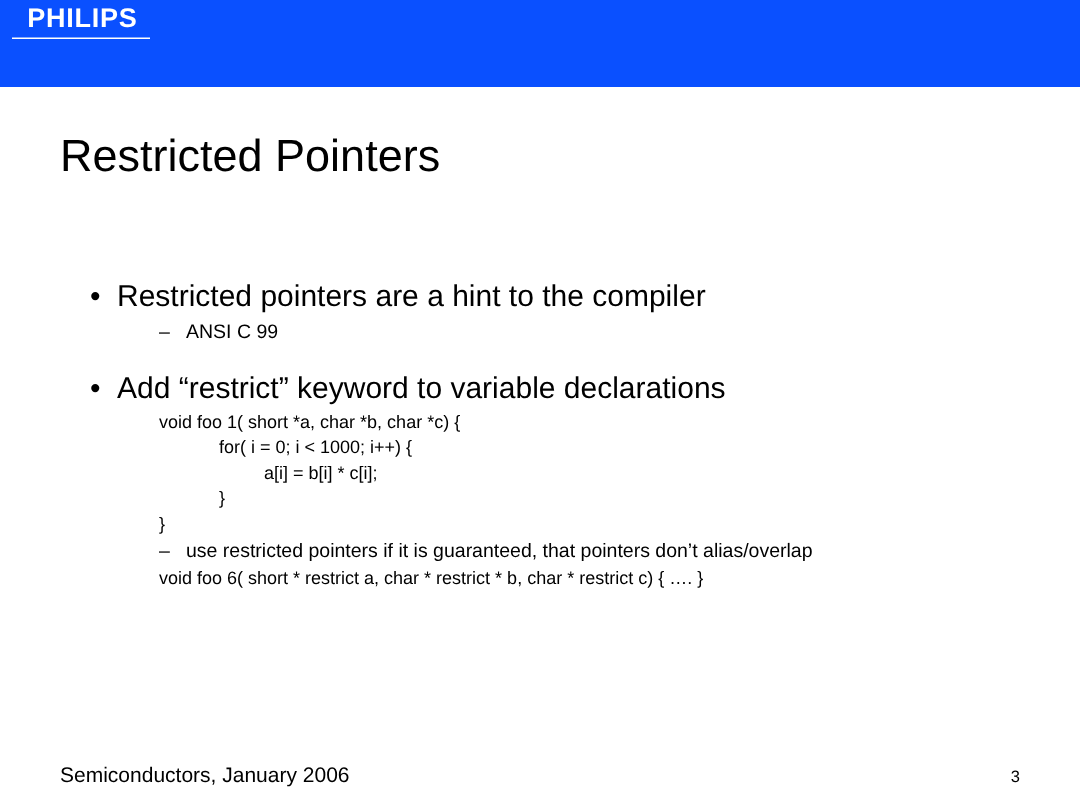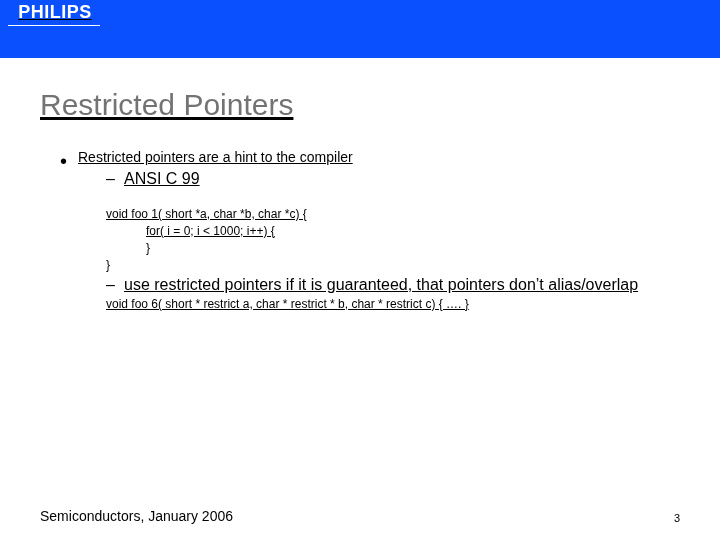--- a/index.html
+++ b/index.html
@@ -1,42 +1,42 @@
 <!DOCTYPE html>
 <html><head>
 <meta charset="utf-8">
 <style>
   * { margin: 0; padding: 0; box-sizing: border-box; }
   html, body { width: 720px; height: 540px; font-family: Arial, Helvetica, sans-serif; background: #fff; }
-  .slide { width: 720px; height: 540px; position: relative; background: #fff; text-decoration: underline; }
+  .slide { width: 720px; height: 540px; position: relative; background: #fff; }
   .header-bar {
     width: 100%; height: 58px; background: #0a50ff;
     display: flex; align-items: flex-start;
   }
   .logo {
     width: 98px; height: 25px; background: #0a50ff;
     display: flex; align-items: center; justify-content: center;
     margin-left: 6px; margin-top: 0;
   }
   .logo-text {
     color: #fff; font-weight: 700; font-size: 18px;
     letter-spacing: 0.5px; font-family: Arial, sans-serif;
   }
   .logo-line {
     position: absolute; top: 25px; left: 8px; width: 92px; height: 1px;
     background: #fff;
   }
   .content { padding: 30px 40px 0 40px; }
-  .title { font-size: 30px; font-weight: 400; margin-bottom: 27px; color: #737373; }
+  .title { font-size: 30px; font-weight: 400; margin-bottom: 64px; color: #000000; }
   ul.bullets { list-style: none; padding-left: 20px; }
   ul.bullets > li { margin-bottom: 2px; }
-  .b1 { font-size: 14px; position: relative; padding-left: 18px; line-height: 1.25; margin-bottom: 4px; }
+  .b1 { font-size: 20px; position: relative; padding-left: 18px; line-height: 1.25; margin-bottom: 4px; }
   .b1::before { content: "•"; position: absolute; left: 0; font-size: 20px; }
   .sub { padding-left: 46px; }
-  .b2 { font-size: 16px; position: relative; padding-left: 18px; line-height: 1.25; margin-bottom: 2px; }
+  .b2 { font-size: 13px; position: relative; padding-left: 18px; line-height: 1.25; margin-bottom: 2px; }
   .b2::before { content: "–"; position: absolute; left: 0; }
   .code-line { font-size: 12px; line-height: 1.25; margin-bottom: 2px; }
   .ind1 { padding-left: 40px; }
   .ind2 { padding-left: 70px; }
   .footer {
     position: absolute; bottom: 16px; left: 40px; right: 40px;
     display: flex; justify-content: space-between; align-items: flex-end;
   }
   .footer-text { font-size: 14px; color: #000; }
   .page-num { font-size: 11px; color: #000; }
@@ -58,24 +58,26 @@
     <h1 class="title">Restricted Pointers</h1>
 
     <ul class="bullets">
       <li class="b1">Restricted pointers are a hint to the compiler</li>
       <li>
         <div class="sub">
           <div class="b2">ANSI C 99</div>
         </div>
       </li>
       <li class="gap"></li>
+      <li class="b1">Add “restrict” keyword to variable declarations</li>
       <li>
         <div class="sub">
           <div class="code-line">void foo 1( short *a, char *b, char *c) {</div>
           <div class="code-line ind1">for( i = 0; i &lt; 1000; i++) {</div>
+          <div class="code-line ind2">a[i] = b[i] * c[i];</div>
           <div class="code-line ind1">}</div>
           <div class="code-line">}</div>
           <div class="b2">use restricted pointers if it is guaranteed, that pointers don’t alias/overlap</div>
           <div class="code-line">void foo 6( short * restrict a, char * restrict * b, char * restrict c) { …. }</div>
         </div>
       </li>
     </ul>
   </div>
 
   <div class="footer">

